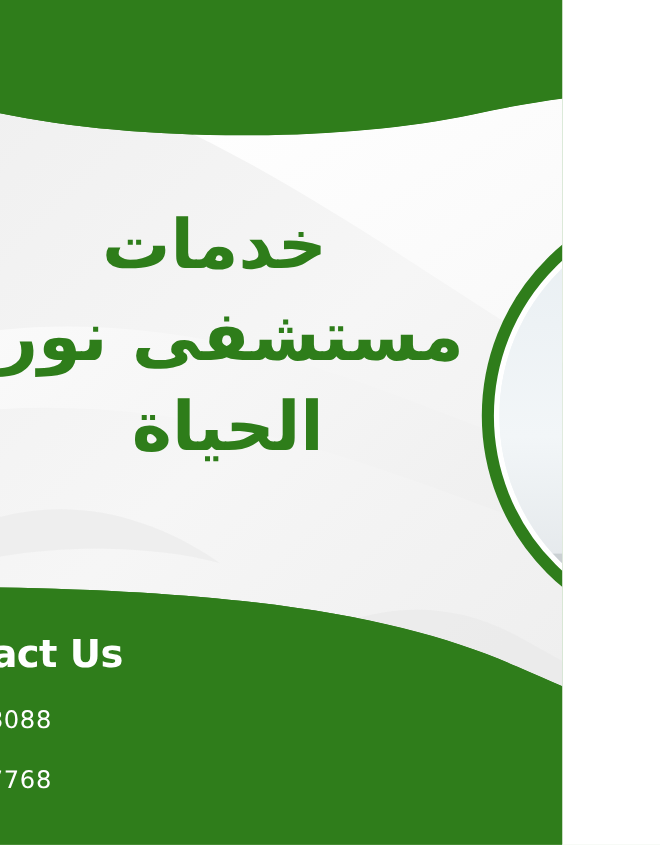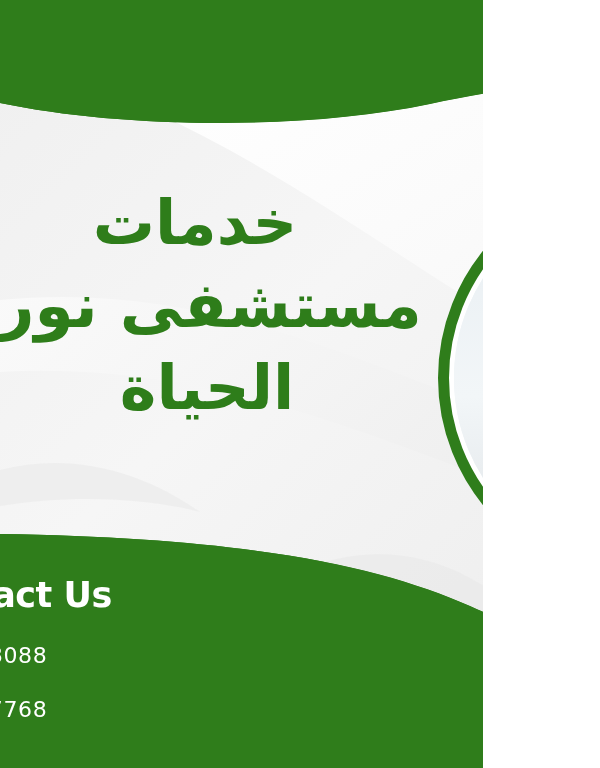--- a/index.html
+++ b/index.html
@@ -11,20 +11,21 @@
   body {
     font-family: "DejaVu Sans", "Liberation Sans", sans-serif;
   }
 
   .poster {
     position: relative;
     width: 483px;
     height: 768px;
     overflow: hidden;
     background: #2f7d1b;
+    padding-left: 28px;
   }
 
   
   .bg-svg {
     position: absolute;
     inset: 0;
     width: 600px;
     height: 768px;
     display: block;
   }

